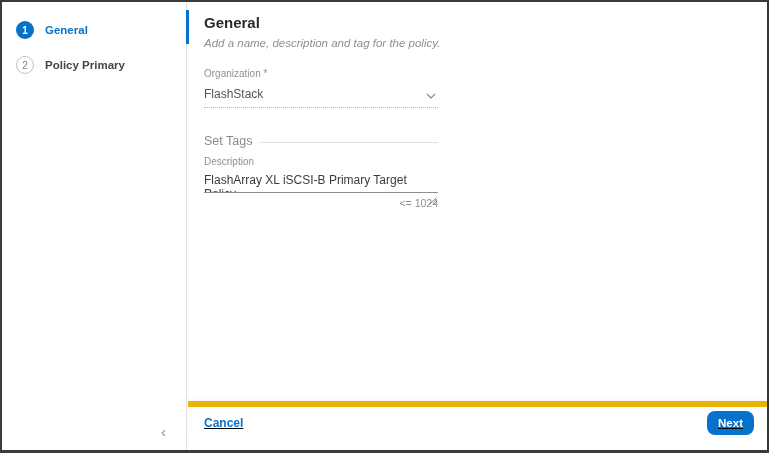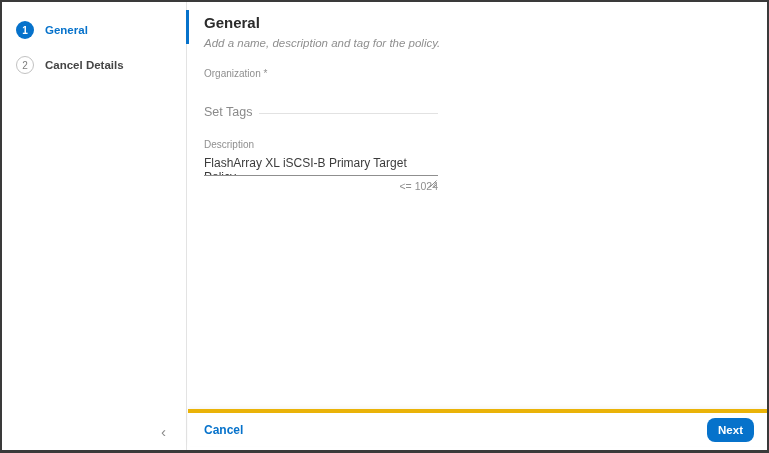--- a/index.html
+++ b/index.html
@@ -63,37 +63,38 @@
   .name-input {
     width: 100%; border: none; border-bottom: 2px solid #55585c;
     font-size: 12px; color: #3c3c3c; padding: 6px 0 4px;
     outline: none; background: transparent; font-family: inherit;
   }
 
   .set-tags { margin-top: 26px; width: 234px; display: flex; align-items: center; gap: 7px; cursor: pointer; text-align: right; }
   .set-tags-label { font-size: 12.5px; color: #8a8a8a; white-space: nowrap; }
   .set-tags-line { flex: 1; border-bottom: 1px solid #e2e2e2; height: 1px; margin-top: 3px; }
 
-  .field-desc { margin-top: 20px; position: relative; }
+  .field-desc { margin-top: 8px; position: relative; }
   .desc-area {
     display: block; width: 234px; height: 26px;
     border: none; border-bottom: 1px solid #8f8f8f; resize: none;
     font-size: 12px; color: #3c3c3c; padding: 6px 12px 3px 0;
     outline: none; background: transparent; overflow: hidden; font-family: inherit;
   }
   .resize-icon { position: absolute; right: 1px; bottom: 4px; line-height: 0; }
   .desc-hint { width: 234px; text-align: right; font-size: 10.5px; color: #8f8f8f; margin-top: 4px; }
 
   
   .content-footer {
-    position: absolute; left: 0; right: 0; bottom: 4px; height: 37px;
-    background: #fff; border-top: 4px solid #eab308;
+    position: absolute; left: 0; right: 0; bottom: 12px; height: 37px;
+    background: #fff; border-top: 6px solid #eab308;
     box-shadow: 0 -2px 4px rgba(0,0,0,0.04);
     display: flex; align-items: center; justify-content: space-between;
     padding: 0 13px 0 16px;
+    text-decoration: underline;
   }
   .cancel-link { color: var(--accent); font-weight: bold; font-size: 12px; cursor: pointer; text-decoration: none; }
   .next-btn {
     background: var(--accent); color: #fff; border: none; border-radius: 8px;
     font-size: 11.5px; font-weight: bold; padding: 6px 11px; cursor: pointer;
     font-family: inherit;
     text-align: center;
   }
 </style>
 </head>
@@ -102,37 +103,45 @@
 <div class="window">
 
   <aside class="sidebar">
     <ol class="steps">
       <li class="step active">
         <span class="step-circle">1</span>
         <span class="step-label">General</span>
       </li>
       <li class="step inactive">
         <span class="step-circle">2</span>
-        <span class="step-label">Cancel Details</span>
+        <span class="step-label">Policy Primary</span>
       </li>
     </ol>
     <div class="sidebar-footer">
       <span class="back-chevron">‹</span>
     </div>
   </aside>
 
   <div class="accent-bar"></div>
 
   <main class="content">
     <div class="content-inner">
       <h1 class="page-title">General</h1>
       <p class="page-subtitle">Add a name, description and tag for the policy.</p>
 
       <div class="field field-org">
         <label class="field-label">Organization *</label>
+        <div class="org-row">
+          <span class="org-value">FlashStack</span>
+          <span>
+            <svg width="10" height="6" viewBox="0 0 10 6">
+                <polyline points="1,1 5,5 9,1" fill="none" stroke="#8a8a8a" stroke-width="1.2"></polyline>
+              </svg>
+          </span>
+        </div>
       </div>
 
 
       <div class="set-tags">
         <span class="set-tags-label">Set Tags</span>
         <span class="set-tags-line"></span>
       </div>
 
       <div class="field field-desc">
         <label class="field-label">Description</label>

